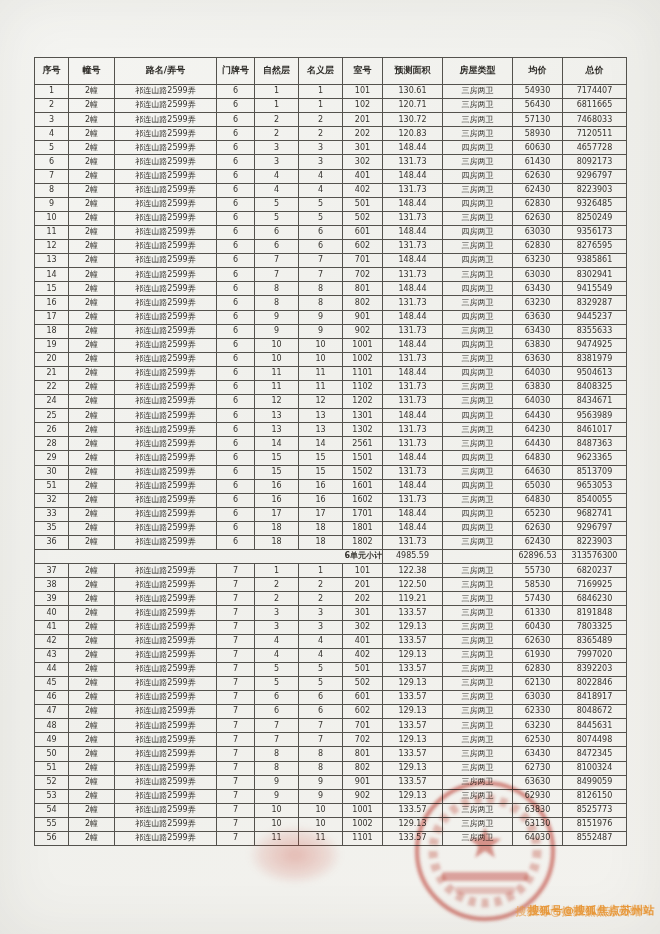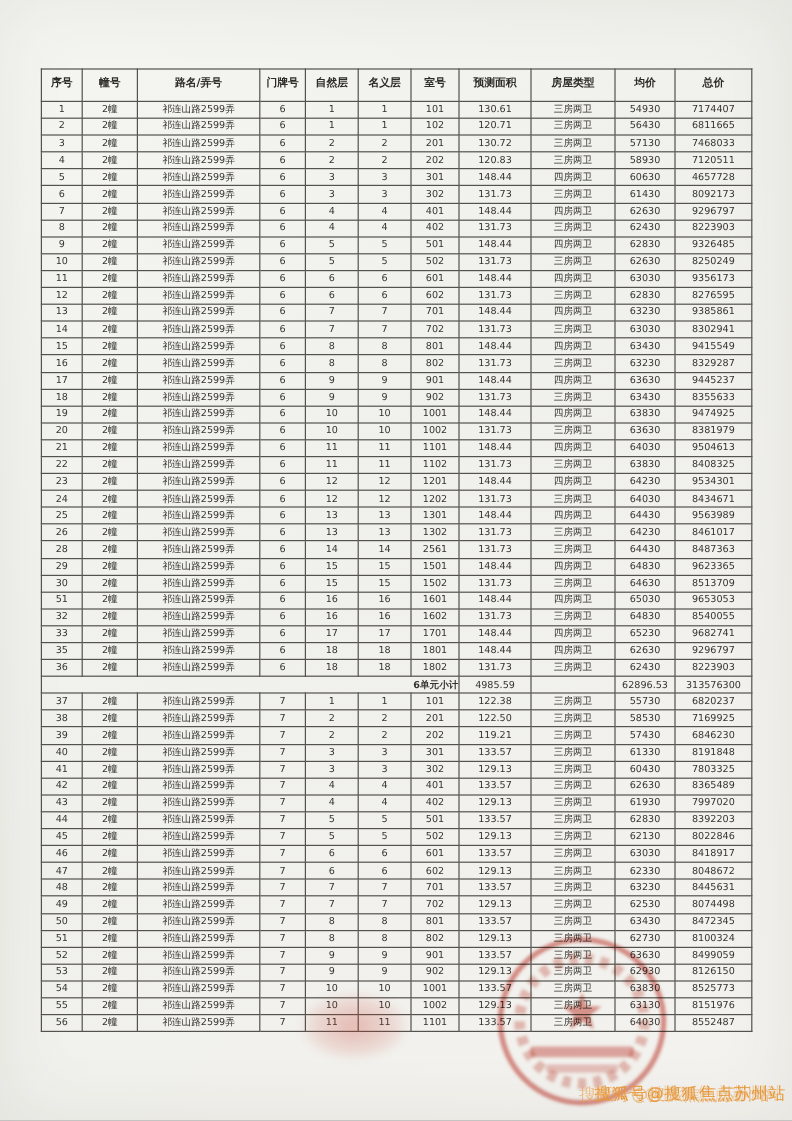--- a/index.html
+++ b/index.html
@@ -21,21 +21,21 @@
   .price th{height:26px;font-size:9px;font-weight:600;color:#2e2c28;}
   .price td.subtotal{font-weight:600;text-align:right;}
   .seal{position:absolute;left:385px;top:756px;pointer-events:none;mix-blend-mode:multiply;}
   .smudge{
     position:absolute;left:233px;top:816px;width:124px;height:78px;
     background:radial-gradient(closest-side,rgba(199,62,46,0.30),rgba(199,62,46,0.12) 55%,transparent 75%);
     filter:blur(3px);pointer-events:none;
   }
   .watermark{
     position:absolute;right:5px;top:903px;
-    font-size:14px;font-weight:400;letter-spacing:0.5px;
+    font-size:11px;font-weight:700;letter-spacing:0.5px;
     color:#e7983b;
     text-shadow:-13px 1px 0 rgba(231,152,59,0.55), -2px 0 0 rgba(231,152,59,0.35);
     white-space:nowrap;
     text-align:center;
   }
 </style>
 </head>
 <body>
 
 <div class="page">
@@ -350,33 +350,20 @@
           <td>6</td>
           <td>11</td>
           <td>11</td>
           <td>1102</td>
           <td>131.73</td>
           <td>三房两卫</td>
           <td>63830</td>
           <td>8408325</td>
         </tr>
         <tr>
-          <td>23</td>
-          <td>2幢</td>
-          <td>祁连山路2599弄</td>
-          <td>6</td>
-          <td>12</td>
-          <td>12</td>
-          <td>1201</td>
-          <td>148.44</td>
-          <td>四房两卫</td>
-          <td>64230</td>
-          <td>9534301</td>
-        </tr>
-        <tr>
           <td>24</td>
           <td>2幢</td>
           <td>祁连山路2599弄</td>
           <td>6</td>
           <td>12</td>
           <td>12</td>
           <td>1202</td>
           <td>131.73</td>
           <td>三房两卫</td>
           <td>64030</td>

